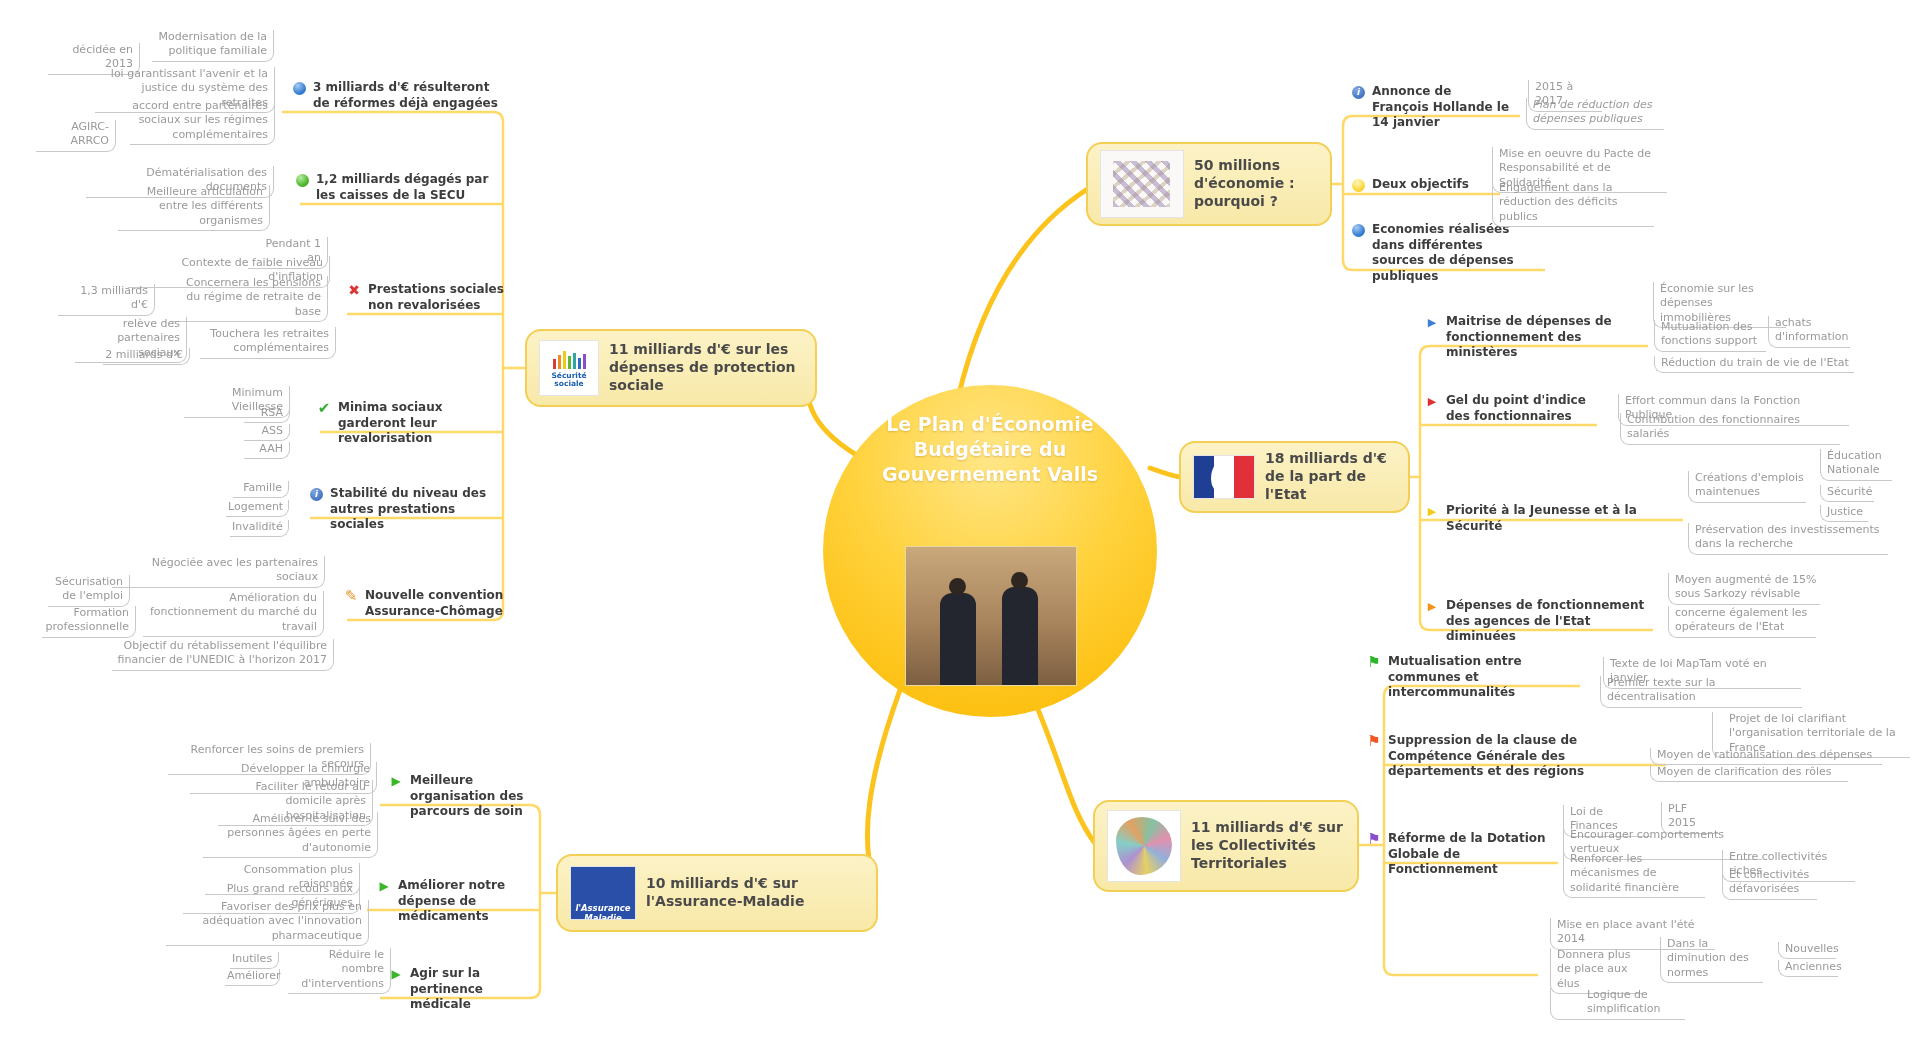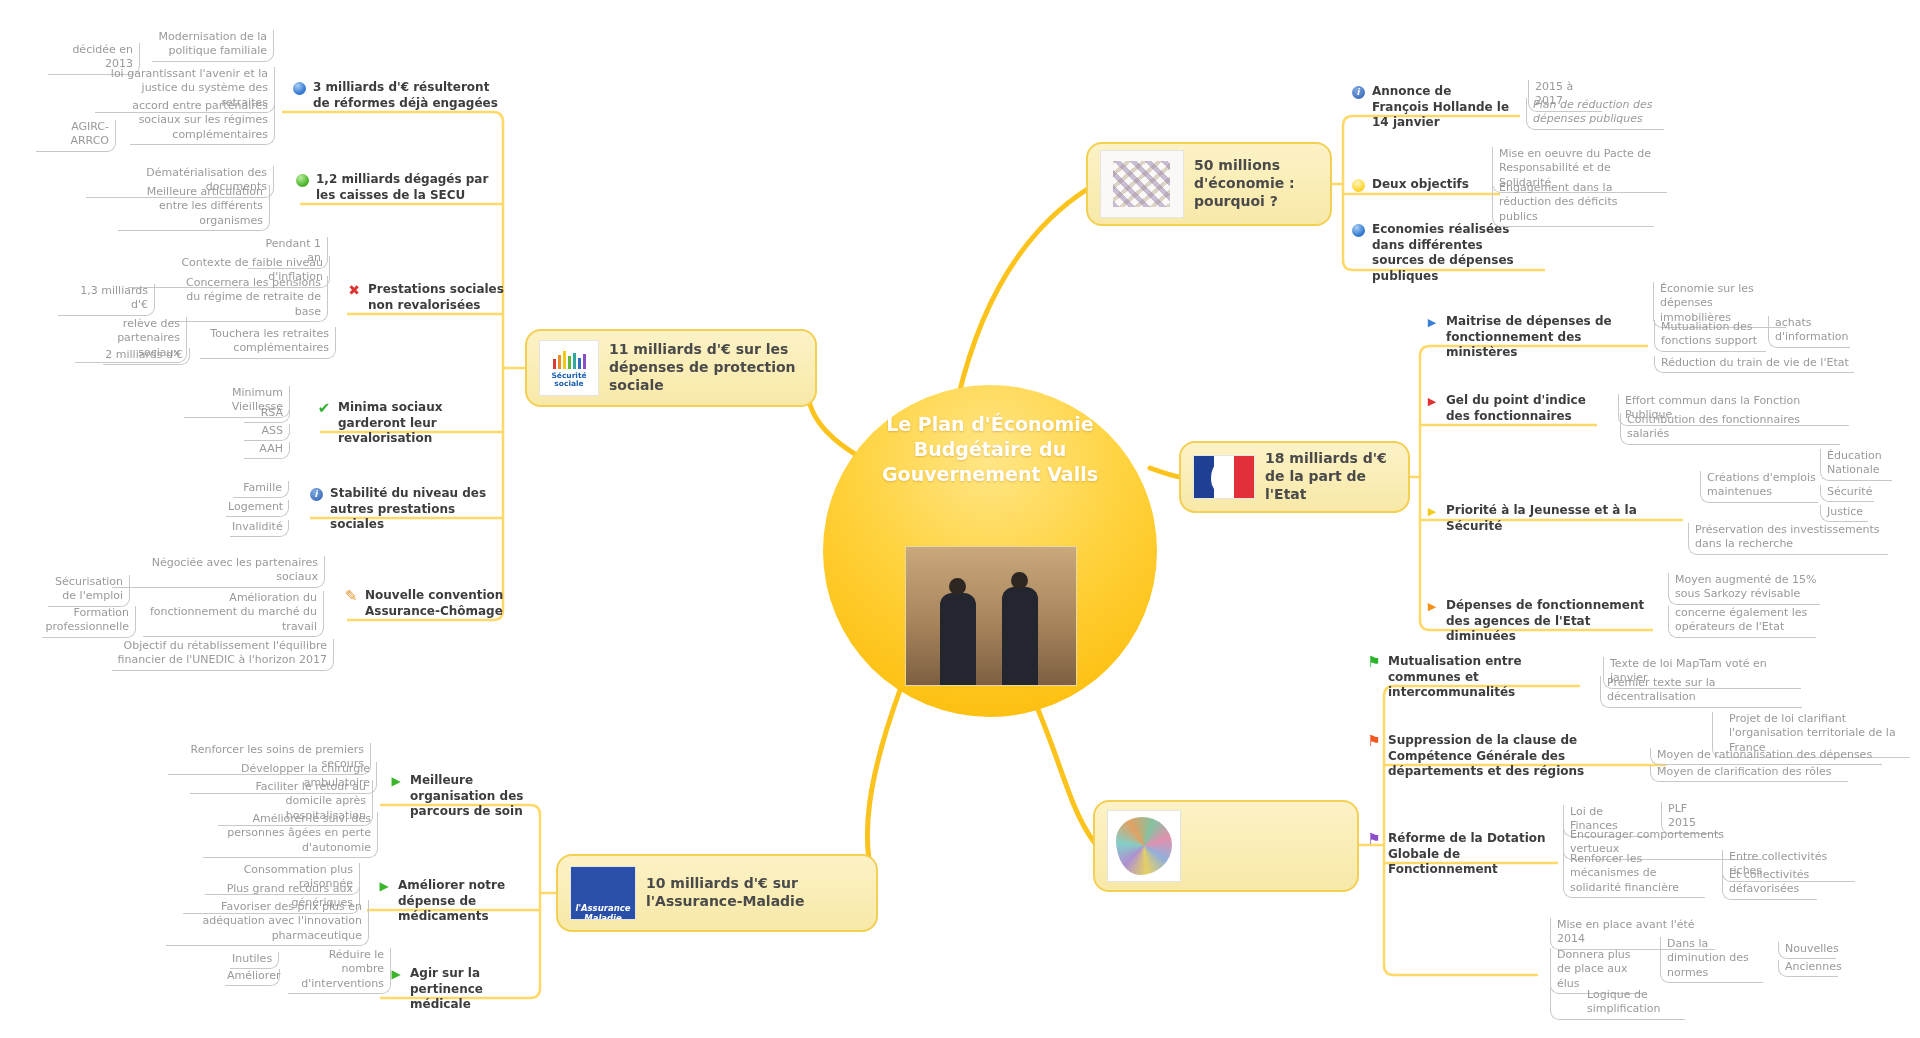--- a/index.html
+++ b/index.html
@@ -152,20 +152,21 @@
         <b></b>
         <span class="marianne"></span>
     </div>
     <div>18 milliards d'€ de la part de l'Etat</div>
   </div>
 
   <div class="node" style="left:1093px;top:800px;width:266px;height:92px;">
     <div class="imgbox mapfr">
         <b></b>
       </div>
+    <div>11 milliards d'€ sur les Collectivités Territoriales</div>
   </div>
 
   <div class="node" style="left:556px;top:854px;width:322px;height:78px;">
     <div class="imgbox logo-cnam">
       <span class="em"></span>
       <span class="tx">l'Assurance Maladie</span>
     </div>
     <div>10 milliards d'€ sur l'Assurance-Maladie</div>
   </div>
 
@@ -262,21 +263,21 @@
   <div class="g gr" style="left:1526px;top:98px;width:138px;font-style:italic;">Plan de réduction des dépenses publiques</div>
   <div class="g gr" style="left:1492px;top:147px;width:175px;">Mise en oeuvre du Pacte de Responsabilité et de Solidarité</div>
   <div class="g gr" style="left:1492px;top:181px;width:162px;">Engagement dans la réduction des déficits publics</div>
 
   <div class="g gr" style="left:1653px;top:282px;width:133px;">Économie sur les dépenses immobilières</div>
   <div class="g gr" style="left:1654px;top:320px;width:112px;">Mutualiation des fonctions support</div>
   <div class="g gr" style="left:1768px;top:316px;width:82px;">achats d'information</div>
   <div class="g gr" style="left:1654px;top:356px;width:200px;">Réduction du train de vie de l'Etat</div>
   <div class="g gr" style="left:1618px;top:394px;width:231px;">Effort commun dans la Fonction Publique</div>
   <div class="g gr" style="left:1620px;top:413px;width:220px;">Contribution des fonctionnaires salariés</div>
-  <div class="g gr" style="left:1688px;top:471px;width:118px;margin-left:12px;">Créations d'emplois maintenues</div>
+  <div class="g gr" style="left:1688px;top:471px;width:118px;">Créations d'emplois maintenues</div>
   <div class="g gr" style="left:1820px;top:449px;width:72px;">Éducation Nationale</div>
   <div class="g gr" style="left:1820px;top:485px;width:54px;">Sécurité</div>
   <div class="g gr" style="left:1820px;top:505px;width:48px;">Justice</div>
   <div class="g gr" style="left:1688px;top:523px;width:200px;">Préservation des investissements dans la recherche</div>
   <div class="g gr" style="left:1668px;top:573px;width:152px;">Moyen augmenté de 15% sous Sarkozy révisable</div>
   <div class="g gr" style="left:1668px;top:606px;width:148px;">concerne également les opérateurs de l'Etat</div>
 
   <div class="g gr" style="left:1603px;top:657px;width:198px;">Texte de loi MapTam voté en janvier</div>
   <div class="g gr" style="left:1600px;top:676px;width:202px;">Premier texte sur la décentralisation</div>
   <div class="g gr" style="left:1712px;top:712px;width:198px;padding-left:16px;">Projet de loi clarifiant l'organisation territoriale de la France</div>

